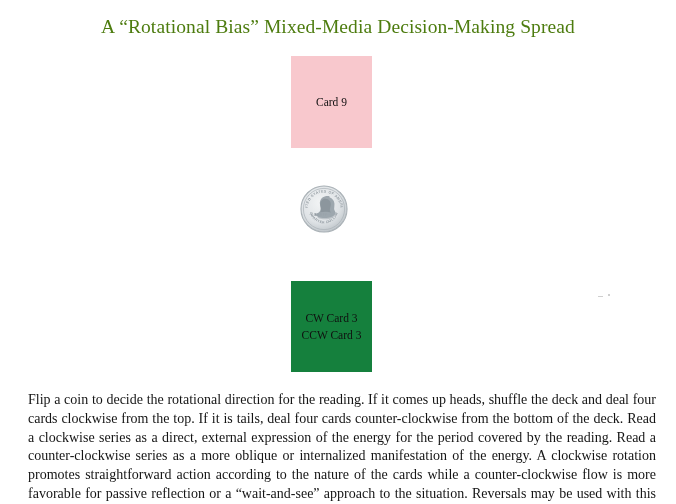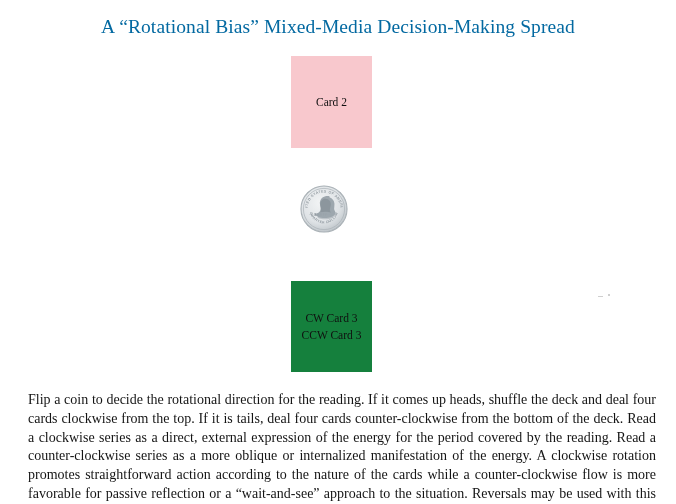--- a/index.html
+++ b/index.html
@@ -22,21 +22,21 @@
   }
   .title {
     position: absolute;
     top: 16px;
     left: 0;
     width: 676px;
     text-align: center;
     font-size: 19.5px;
     font-weight: 400;
     letter-spacing: 0.1px;
-    color: #0369a1;
+    color: #4d7c0f;
   }
   .card {
     position: absolute;
     display: flex;
     align-items: center;
     justify-content: center;
     text-align: center;
     font-size: 11.5px;
     line-height: 1.42;
     color: #101010;
@@ -111,21 +111,21 @@
   }
 </style>
 </head>
 <body>
 
 <div class="page">
 
   <div class="title">A “Rotational Bias” Mixed-Media Decision-Making Spread</div>
 
   <div class="card" id="card-top" style="background: rgb(248, 200, 205);">
-    <span class="card-label">Card 2</span>
+    <span class="card-label">Card 9</span>
   </div>
 
 
 
   <div class="card" id="card-bottom" style="background: #15803d;">
     <span class="card-label">CW Card 3
 CCW Card 3</span>
   </div>
 
   <div class="coin">

